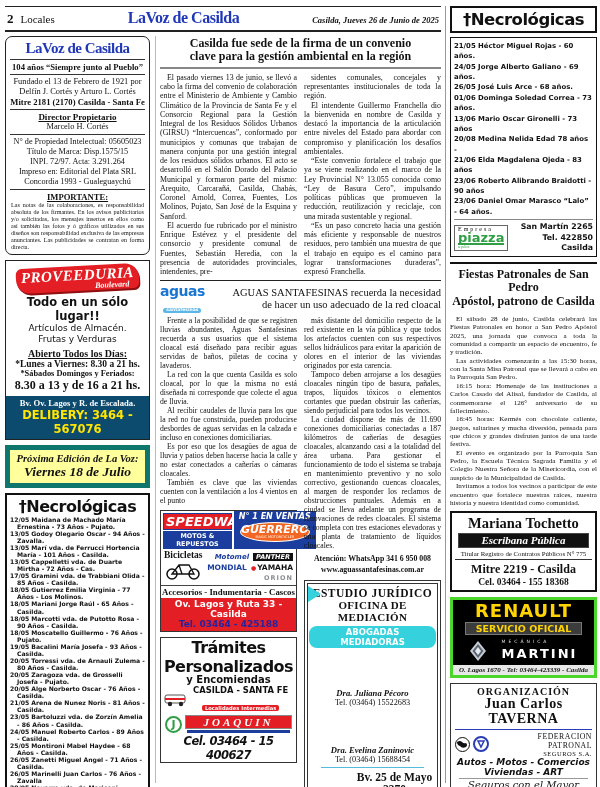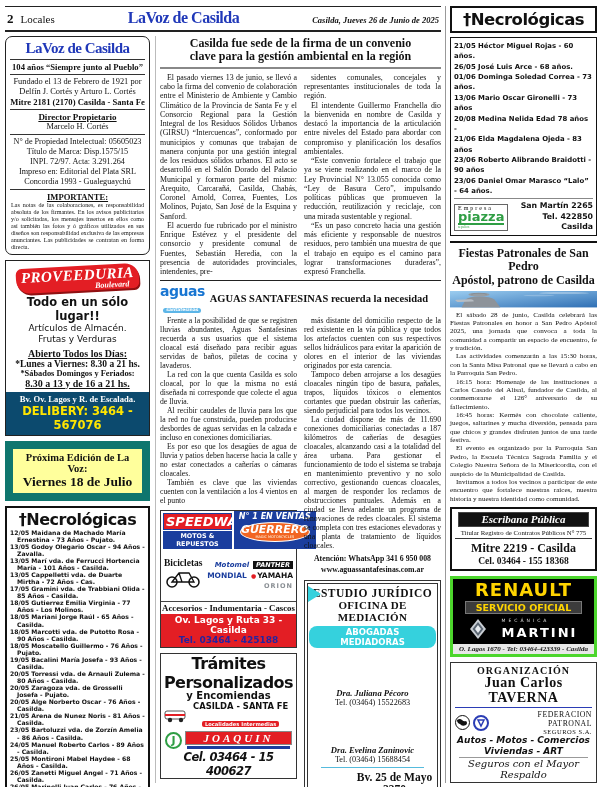--- a/index.html
+++ b/index.html
@@ -39,27 +39,27 @@
   .prov { border:1.5px solid #222; text-align:center; padding:3px 4px 0; }
   .prov-ribbon { background:#e31e24; color:#fff; border-radius:6px 14px 6px 14px;
     transform:rotate(-3deg); margin:2px 6px 4px; padding:1px 2px 0; box-shadow:1px 2px 0 #901012; }
   .prov-ribbon .rb1 { font-style:italic; font-weight:bold; font-size:15px; letter-spacing:.5px; }
   .prov-ribbon .rb2 { font-style:italic; font-weight:bold; font-size:8px; text-align:right; padding-right:8px; margin-top:-2px; }
   .prov-l1 { font-family:"DejaVu Sans", sans-serif; font-weight:bold; font-size:11.5px; margin-top:2px; }
   .prov-l2 { font-family:"DejaVu Sans", sans-serif; font-size:9px; line-height:1.25; }
   .prov-open { font-weight:bold; text-decoration:underline; font-size:10px; margin-top:2px; }
   .prov-h1 { font-weight:bold; font-size:9.5px; }
   .prov-h2 { font-weight:bold; font-size:8.4px; }
-  .prov-h3 { font-weight:bold; font-size:10px;text-decoration:underline; }
+  .prov-h3 { font-weight:bold; font-size:12px; }
   .prov-red { background:#0c4a6e; margin:3px -4px 0; padding:2px 2px 3px; }
   .prov-addr { color:#fff; font-weight:bold; font-size:8.6px; }
   .prov-del { color:#ffe500; font-weight:bold; font-size:11.5px; font-family:"DejaVu Sans", sans-serif; }
 
   
-  .nextb { border:8px solid #0f766e; background:#ffff9c; text-align:center; padding:3px 2px; }
+  .nextb { border:5px solid #0f766e; background:#ffff9c; text-align:center; padding:3px 2px;font-style:italic; }
   .nextb .n1 { font-weight:bold; font-size:10.5px; }
   .nextb .n2 { font-weight:bold; font-size:13.5px; }
 
   
   .necrobox { border:2px solid #111; padding:2px 3px 3px; flex:1; display:flex; flex-direction:column; }
   .necro-title { font-family:"DejaVu Sans", sans-serif; font-weight:bold; font-size:16px; text-align:center; letter-spacing:-0.5px; }
   .necro-lines { flex:1; }
   .necro-line { font-family:"DejaVu Sans", sans-serif; font-weight:bold; font-size:6.1px; line-height:1.16; padding-left:7px; text-indent:-7px; }
 
   
@@ -69,38 +69,38 @@
   .art-cols { display:flex; gap:7px; margin-top:4px; }
   .art-col { flex:1; min-width:0; font-size:7.9px; line-height:1.17; text-align:justify; }
   .para { text-indent:7px; }
 
   
   .aguas { border-top:1.5px solid #222; margin-top:4px; padding-top:3px; }
   .aguas-head { display:flex; align-items:center; gap:5px; margin-bottom:2px; }
   .aguas-logo { text-align:center; line-height:1; }
   .aguas-logo .al1 { color:#1976d2; font-family:"DejaVu Sans", sans-serif; font-weight:bold; font-size:14px; letter-spacing:-0.5px; display:block; }
   .aguas-logo .al2 { display:inline-block; background:#5db6e8; color:#fff; font-family:"DejaVu Sans", sans-serif; font-size:4.5px; font-weight:bold; border-radius:4px; padding:0 3px; }
-  .aguas-title { flex:1; text-align:left; font-weight:bold; font-size:10.5px; line-height:1.18; }
+  .aguas-title { flex:1; text-align:right; font-weight:normal; font-size:10.5px; line-height:1.18; }
   .aguas-cols { display:flex; gap:7px; }
   .aguas-sub { flex:1; min-width:0; }
   .aguas-sub .para { font-size:7.7px; line-height:1.17; text-align:justify; }
   .aguas-contact { text-align:center; font-weight:bold; font-size:7.8px; line-height:1.3; margin:4px 0 2px; }
 
   
   .spw { border:1.5px solid #333; margin-top:5px; font-family:"DejaVu Sans", sans-serif; text-align:center; }
   .spw-top { display:flex; }
   .spw-tl { width:54%; padding:2px 2px 0; }
   .spw-name { background:#e31e24; color:#fff; font-style:italic; font-weight:bold; font-size:13px; padding:0 2px; border:1.5px solid #1b3e9e; }
   .spw-sub { background:#1b3e9e; color:#fff; font-weight:bold; font-size:6.4px; padding:1px 0; margin-top:1px; }
   .spw-tr { flex:1; background:#1b3e9e; color:#fff; padding:1px 2px 2px; }
   .spw-n1 { font-style:italic; font-weight:bold; font-size:8px; }
   .spw-guer { background:#f26522; border:1px solid #fff; border-radius:50%; margin:1px 4px 0; padding:1px 0 2px; }
   .spw-g1 { font-style:italic; font-weight:bold; font-size:11px; color:#fff; display:block; line-height:1; }
   .spw-g2 { font-size:3.5px; color:#ffe; display:block; }
-  .spw-mid { display:flex; align-items:center; gap:3px; padding:9px 3px; }
+  .spw-mid { display:flex; align-items:center; gap:3px; padding:1px 3px; }
   .spw-bici { font-family:"Liberation Serif", serif; font-weight:bold; font-size:9.5px; }
   .spw-brands { flex:1; display:flex; flex-wrap:wrap; gap:2px 4px; justify-content:flex-end; align-items:center; }
   .b-motomel { color:#1b3e9e; font-style:italic; font-weight:bold; font-size:7px; }
   .b-panther { background:#111; color:#fff; font-style:italic; font-weight:bold; font-size:6.5px; padding:0 3px; }
   .b-mondial { color:#1b3e9e; font-weight:bold; font-size:7.5px; }
   .b-yamaha { color:#111; font-weight:bold; font-size:7.5px; }
   .b-yamaha::before { content:"●"; color:#e31e24; font-size:6px; margin-right:1px; }
   .b-orion { color:#8a8f94; font-weight:bold; font-size:6.5px; letter-spacing:1px; }
   .spw-acc { font-family:"Liberation Serif", serif; font-weight:bold; font-size:8.8px; border-top:1px solid #444; padding:1px 0; }
   .spw-foot { background:#e31e24; padding:1px 0 2px; }
@@ -347,20 +347,21 @@
         </div>
 
         <div class="aguas">
           <div class="aguas-head">
             <div class="aguas-logo">
               <span class="al1">aguas</span>
               <span class="al2">santafesinas</span>
             </div>
             <div class="aguas-title">
               <div>AGUAS SANTAFESINAS recuerda la necesidad</div>
+              <div>de hacer un uso adecuado de la red cloacal</div>
             </div>
           </div>
           <div class="aguas-cols">
 
             <div class="aguas-sub">
               <div>
                   <div class="para">Frente a la posibilidad de que se registren lluvias abundantes, Aguas Santafesinas recuerda a sus usuarios que el sistema cloacal está diseñado para recibir aguas servidas de baños, piletas de cocina y lavaderos.</div>
                   <div class="para">La red con la que cuenta Casilda es solo cloacal, por lo que la misma no está diseñada ni corresponde que colecte el agua de lluvia.</div>
                   <div class="para">Al recibir caudales de lluvia para los que la red no fue construida, pueden producirse desbordes de aguas servidas en la calzada e incluso en conexiones domiciliarias.</div>
                   <div class="para">Es por eso que los desagües de agua de lluvia y patios deben hacerse hacia la calle y no estar conectados a cañerías o cámaras cloacales.</div>
@@ -465,20 +466,21 @@
     </div>
   </div>
 
   <div class="right-col">
 
     <div class="rn-title">†Necrológicas</div>
 
     <div class="rn-box">
       <div>
           <div class="rn-line">21/05 Héctor Miguel Rojas - 60 años.</div>
+          <div class="rn-line">24/05 Jorge Alberto Galiano - 69 años.</div>
           <div class="rn-line">26/05 José Luis Arce - 68 años.</div>
           <div class="rn-line">01/06 Dominga Soledad Correa - 73 años.</div>
           <div class="rn-line">13/06 Mario Oscar Gironelli - 73 años</div>
           <div class="rn-line">20/08 Medina Nelida Edad 78 años -</div>
           <div class="rn-line">21/06 Elda Magdalena Ojeda - 83 años</div>
           <div class="rn-line">23/06 Roberto Alibrando Braidotti - 90 años</div>
           <div class="rn-line">23/06 Daniel Omar Marasco “Lalo” - 64 años.</div>
         </div>
       <div class="piazza-row">
         <div class="piazza-logo">
@@ -523,20 +525,21 @@
     <div class="fiestas-txt">
         <div class="para">El sábado 28 de junio, Casilda celebrará las Fiestas Patronales en honor a San Pedro Apóstol 2025, una jornada que convoca a toda la comunidad a compartir un espacio de encuentro, fe y tradición.</div>
         <div class="para">Las actividades comenzarán a las 15:30 horas, con la Santa Misa Patronal que se llevará a cabo en la Parroquia San Pedro.</div>
         <div class="para">16:15 hora: Homenaje de las instituciones a Carlos Casado del Alisal, fundador de Casilda, al conmemorarse el 126° aniversario de su fallecimiento.</div>
         <div class="para">16:45 horas: Kermés con chocolate caliente, juegos, saltarines y mucha diversión, pensada para que chicos y grandes disfruten juntos de una tarde festiva.</div>
         <div class="para">El evento es organizado por la Parroquia San Pedro, la Escuela Técnica Sagrada Familia y el Colegio Nuestra Señora de la Misericordia, con el auspicio de la Municipalidad de Casilda.</div>
         <div class="para">Invitamos a todos los vecinos a participar de este encuentro que fortalece nuestras raíces, nuestra historia y nuestra identidad como comunidad.</div>
       </div>
 
     <div class="toc">
+      <div class="toc-name">Mariana Tochetto</div>
       <div class="toc-role">Escribana Pública</div>
       <div class="toc-reg">Titular Registro de Contratos Públicos N° 775</div>
       <div class="toc-addr">Mitre 2219 - Casilda</div>
       <div class="toc-cel">Cel. 03464 - 155 18368</div>
     </div>
 
     <div class="ren">
       <div class="ren-name">RENAULT</div>
       <div class="ren-serv">SERVICIO OFICIAL</div>
       <div class="ren-row">

